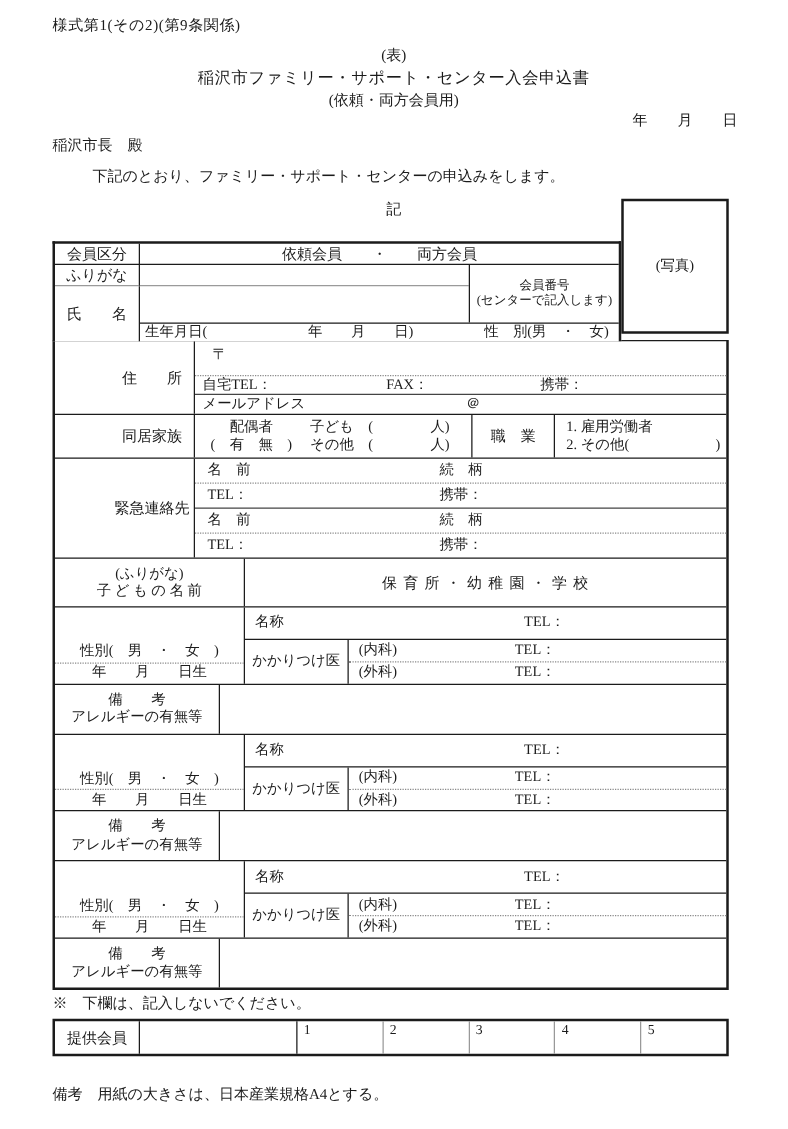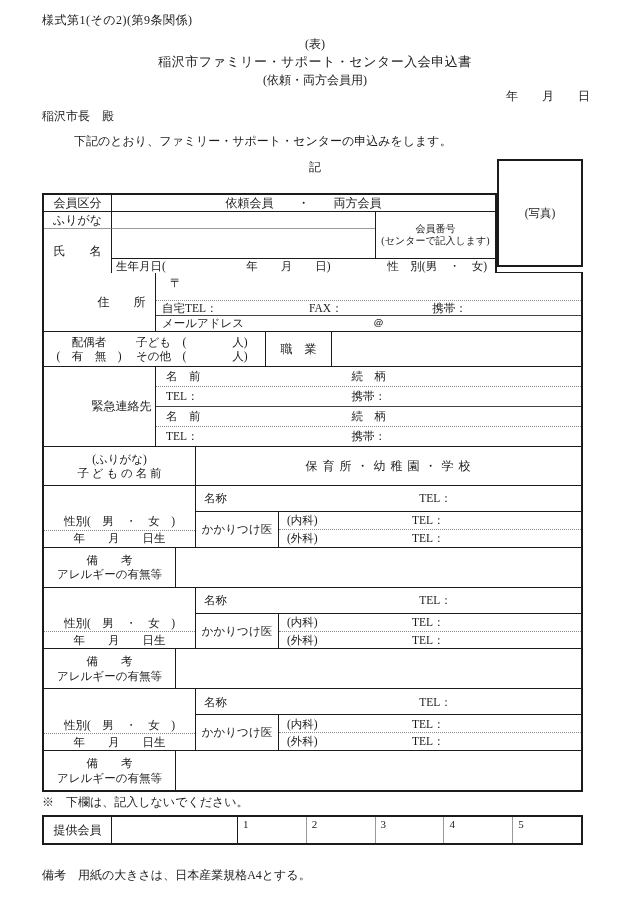--- a/index.html
+++ b/index.html
@@ -178,31 +178,36 @@
         <span class="t3">携帯：</span>
       </div>
       <div class="addr-mail">
         <span class="m1">メールアドレス</span>
         <span>＠</span>
       </div>
     </div>
   </div>
 
   <div class="sec sec-family sec-line">
+    <div class="rowlabel">同居家族</div>
     <div class="fam-group">
       <div class="fam-a">
         <div>配偶者</div>
         <div>(　有　無　)</div>
       </div>
       <div class="fam-b">
         <div>子ども　(　　　　人)</div>
         <div>その他　(　　　　人)</div>
       </div>
     </div>
     <div class="fam-job">職　業</div>
+    <div class="fam-opts">
+      <div>1. 雇用労働者</div>
+      <div>2. その他(　　　　　　)</div>
+    </div>
   </div>
 
   <div class="sec sec-emergency sec-line">
     <div class="rowlabel">緊急連絡先</div>
     <div class="flexcol">
       <div class="em-row em-dot">
         <span class="em-c1">名　前</span>
         <span class="em-c2">続　柄</span>
       </div>
       <div class="em-row em-solid">

